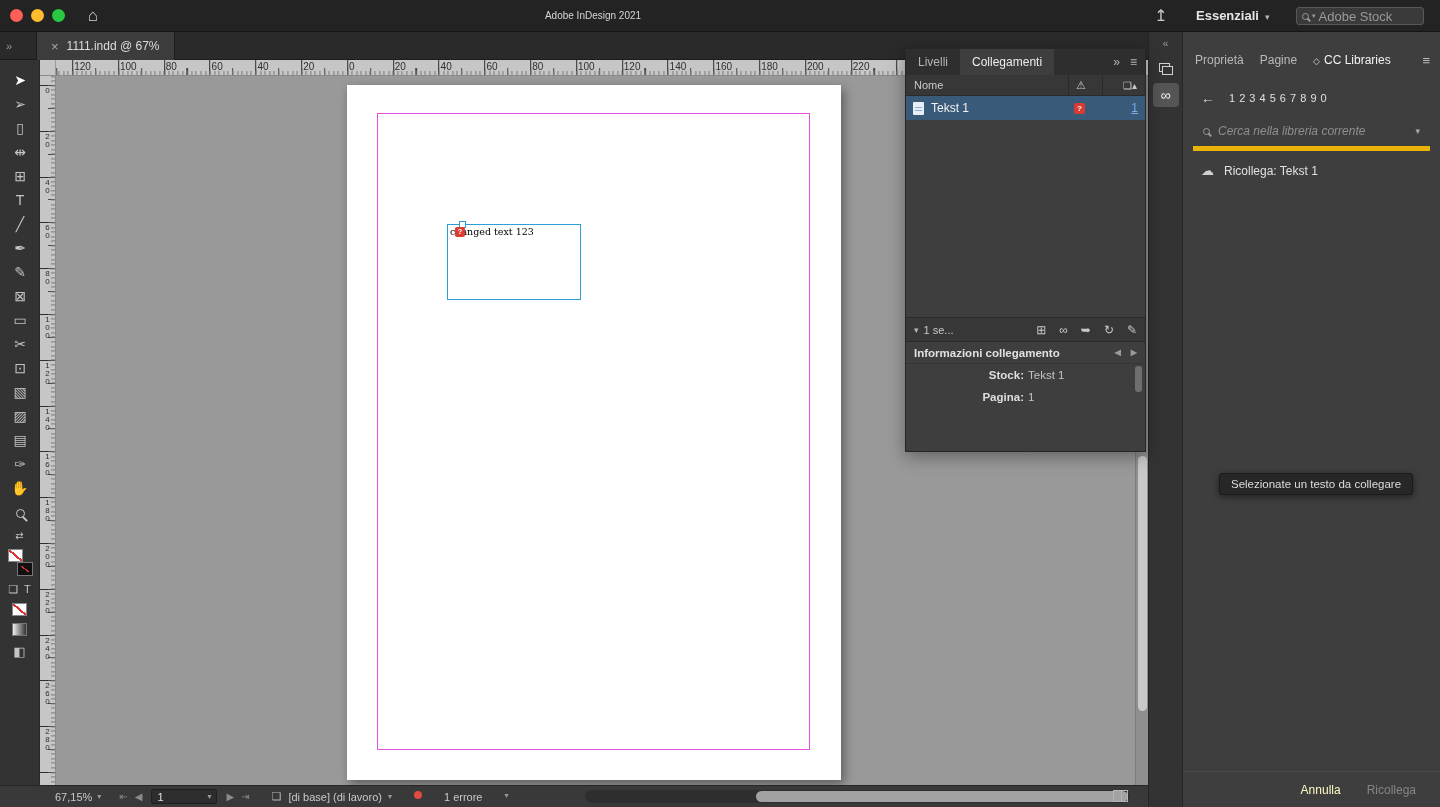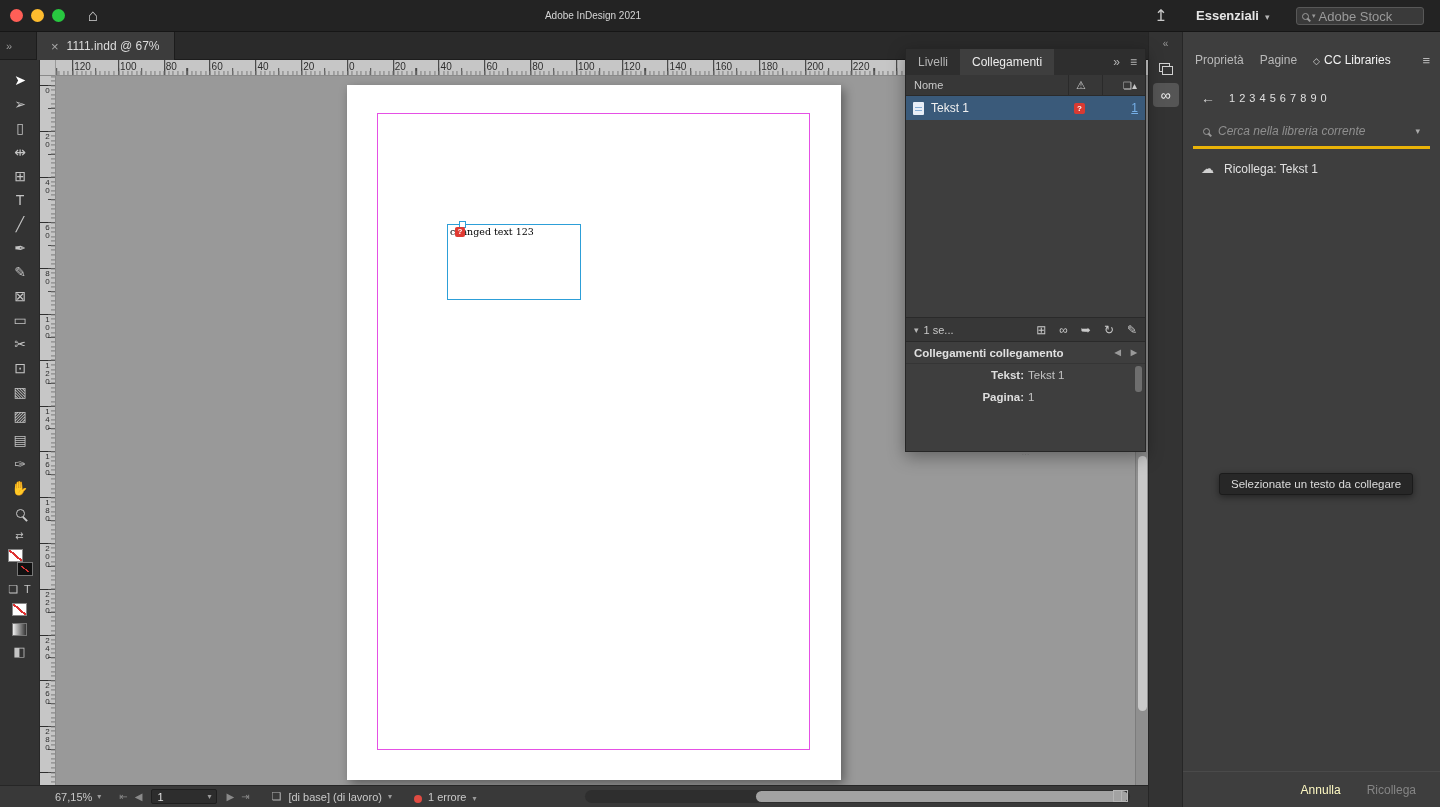--- a/index.html
+++ b/index.html
@@ -126,21 +126,21 @@
 
 #cc-panel{position:absolute;left:1182px;top:32px;width:258px;height:775px;background:#3e3e3e;border-left:1px solid #262626}
 .cc-tabs{margin-top:14px;height:28px;display:flex;align-items:center;padding:0 12px;gap:16px;font-size:12px;color:#b9b9b9;position:relative}
 .cc-tab{white-space:nowrap}
 .cc-tab.active{color:#f2f2f2}
 .cc-tab .dia{font-size:9px;margin-right:4px;color:#cfcfcf}
 .cc-menu{position:absolute;right:10px;font-size:13px;color:#b9b9b9}
 .cc-libhdr{display:flex;align-items:center;margin-top:16px;padding:0 18px;gap:14px}
 .cc-back{font-size:14px;color:#d6d6d6}
 .cc-libname{font-size:11px;color:#e0e0e0;letter-spacing:.5px}
-.cc-search{margin:18px 10px 0;display:flex;align-items:center;gap:8px;padding:0 10px 8px;border-bottom:3px solid #eab308}
+.cc-search{margin:18px 10px 0;display:flex;align-items:center;gap:8px;padding:0 10px 8px;border-bottom:5px solid #eab308}
 .cc-search .ph{font-style:italic;color:#8f8f8f;font-size:12px;flex:1}
 .cc-search .chev{font-size:9px;color:#aaa}
 .cc-relink{display:flex;align-items:center;gap:10px;padding:12px 18px;font-size:12px;color:#e0e0e0}
 .cloud{font-size:13px;color:#d0d0d0}
 .cc-empty{margin:10px 26px 0;text-align:center;font-size:11.5px;line-height:15px;color:#8c8c8c}
 .cc-tooltip{position:absolute;left:36px;top:441px;background:#272727;border:1px solid #1b1b1b;border-radius:3px;padding:4px 11px;font-size:11.5px;color:#dcdcdc;box-shadow:0 2px 7px rgba(0,0,0,.45);white-space:nowrap}
 .cc-bottom{position:absolute;left:0;right:0;bottom:0;height:36px;border-top:1px solid #4a4a4a;display:flex;align-items:center;justify-content:flex-end;gap:26px;padding:0 24px;font-size:12px}
 .btn-cancel{color:#fef9c3}
 .btn-relink{color:#858585}
 
@@ -150,21 +150,21 @@
 #zoom-ctl{display:flex;align-items:center;gap:5px;margin-right:18px}
 .nav{color:#8a8a8a;font-size:10px}
 #nav-first{margin-right:7px}
 #nav-prev{margin-right:9px}
 #page-field{width:66px;height:15px;background:#2d2d2d;border:1px solid #1f1f1f;border-radius:2px;display:flex;align-items:center;padding:0 5px;margin-right:9px}
 #page-field .val{flex:1;color:#e0e0e0}
 #nav-next{margin-right:7px}
 #nav-last{margin-right:22px}
 #pf-icon{font-size:11px;color:#b5b5b5;margin-right:7px}
 #pf-profile{display:flex;align-items:center;gap:6px;margin-right:22px}
-#err-group{display:flex;align-items:flex-end;gap:6px}
+#err-group{display:flex;align-items:flex-start;gap:22px}
 .errdot{width:8px;height:8px;border-radius:50%;background:#e04b42}
 #hscroll{position:absolute;left:585px;top:4px;width:545px;height:13px;background:#2e2e2e;border-radius:7px}
 #hscroll .thumb{position:absolute;right:2px;top:1px;width:372px;height:11px;background:#a2a2a2;border-radius:6px}
 #spread-ico{position:absolute;left:1113px;top:4px;width:15px;height:12px;border:1.5px solid #b5b5b5}
 #spread-ico::after{content:"";position:absolute;left:50%;top:0;bottom:0;width:1.5px;background:#b5b5b5}
 </style>
 </head>
 <body>
 
 <div id="app">
@@ -344,29 +344,29 @@
       <span>1 se...</span>
       <span class="icons">
         <span>⊞</span>
         <span>∞</span>
         <span>➥</span>
         <span>↻</span>
         <span>✎</span>
       </span>
     </div>
     <div class="lp-infohdr">
-      <span>Collegamenti collegamento</span>
+      <span>Informazioni collegamento</span>
       <span class="arrows">
           <span>◀</span>
           <span>▶</span>
         </span>
     </div>
     <div class="lp-info">
       <div class="ir">
-          <span class="lbl">Tekst:</span>
+          <span class="lbl">Stock:</span>
           <span class="val">Tekst 1</span>
         </div>
       <div class="ir">
           <span class="lbl">Pagina:</span>
           <span class="val">1</span>
         </div>
       <div class="lp-scroll">
           <div class="thumb"></div>
         </div>
     </div>

